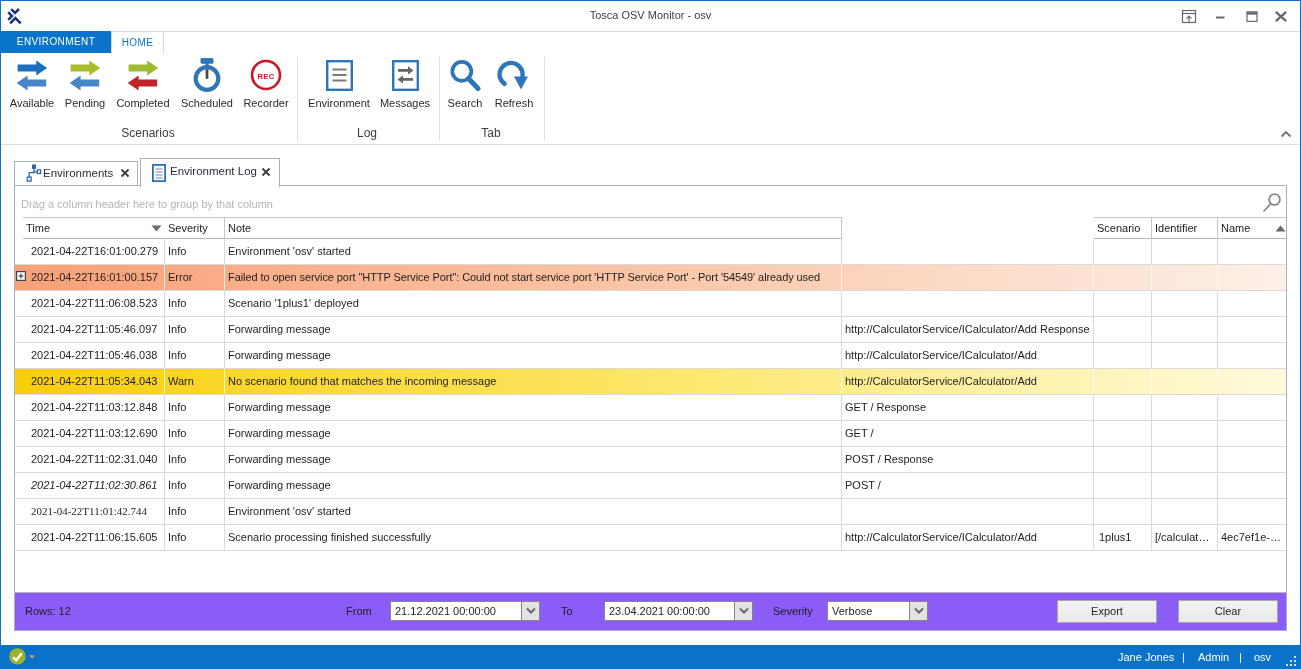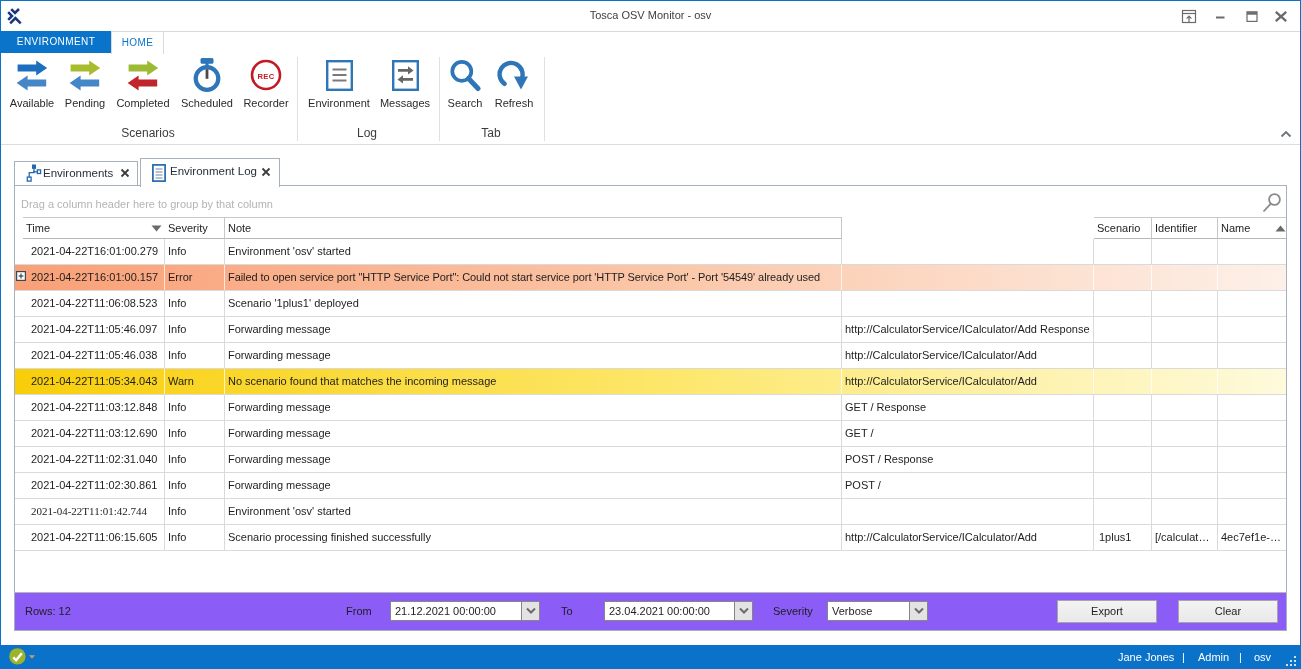--- a/index.html
+++ b/index.html
@@ -256,21 +256,21 @@
 <div class="grow" style="top:261px;">
 <div class="gc" style="left:0px; width:150px; padding-left:16px;">2021-04-22T11:02:31.040</div>
 <div class="gc" style="left:150px; width:60px; ">Info</div>
 <div class="gc" style="left:210px; width:617px; ">Forwarding message</div>
 <div class="gc" style="left:827px; width:252px; ">POST / Response</div>
 <div class="gc" style="left:1079px; width:58px; padding-left:5px;"></div>
 <div class="gc" style="left:1137px; width:66px; padding-left:3px;"></div>
 <div class="gc" style="left:1203px; width:68px; padding-left:3px;border-right:none;"></div>
 </div>
 <div class="grow" style="top:287px;">
-<div class="gc" style="left:0px; width:150px; padding-left:16px;">2021-04-22T11:02:30.861</div>
+<div class="gc" style="left:0px; width:150px; padding-left:16px;font-style:italic;">2021-04-22T11:02:30.861</div>
 <div class="gc" style="left:150px; width:60px; ">Info</div>
 <div class="gc" style="left:210px; width:617px; ">Forwarding message</div>
 <div class="gc" style="left:827px; width:252px; ">POST /</div>
 <div class="gc" style="left:1079px; width:58px; padding-left:5px;"></div>
 <div class="gc" style="left:1137px; width:66px; padding-left:3px;"></div>
 <div class="gc" style="left:1203px; width:68px; padding-left:3px;border-right:none;"></div>
 </div>
 <div class="grow" style="top:313px;">
 <div class="gc" style="left:0px; width:150px; padding-left:16px;font-family:Liberation Serif, serif;">2021-04-22T11:01:42.744</div>
 <div class="gc" style="left:150px; width:60px; ">Info</div>

